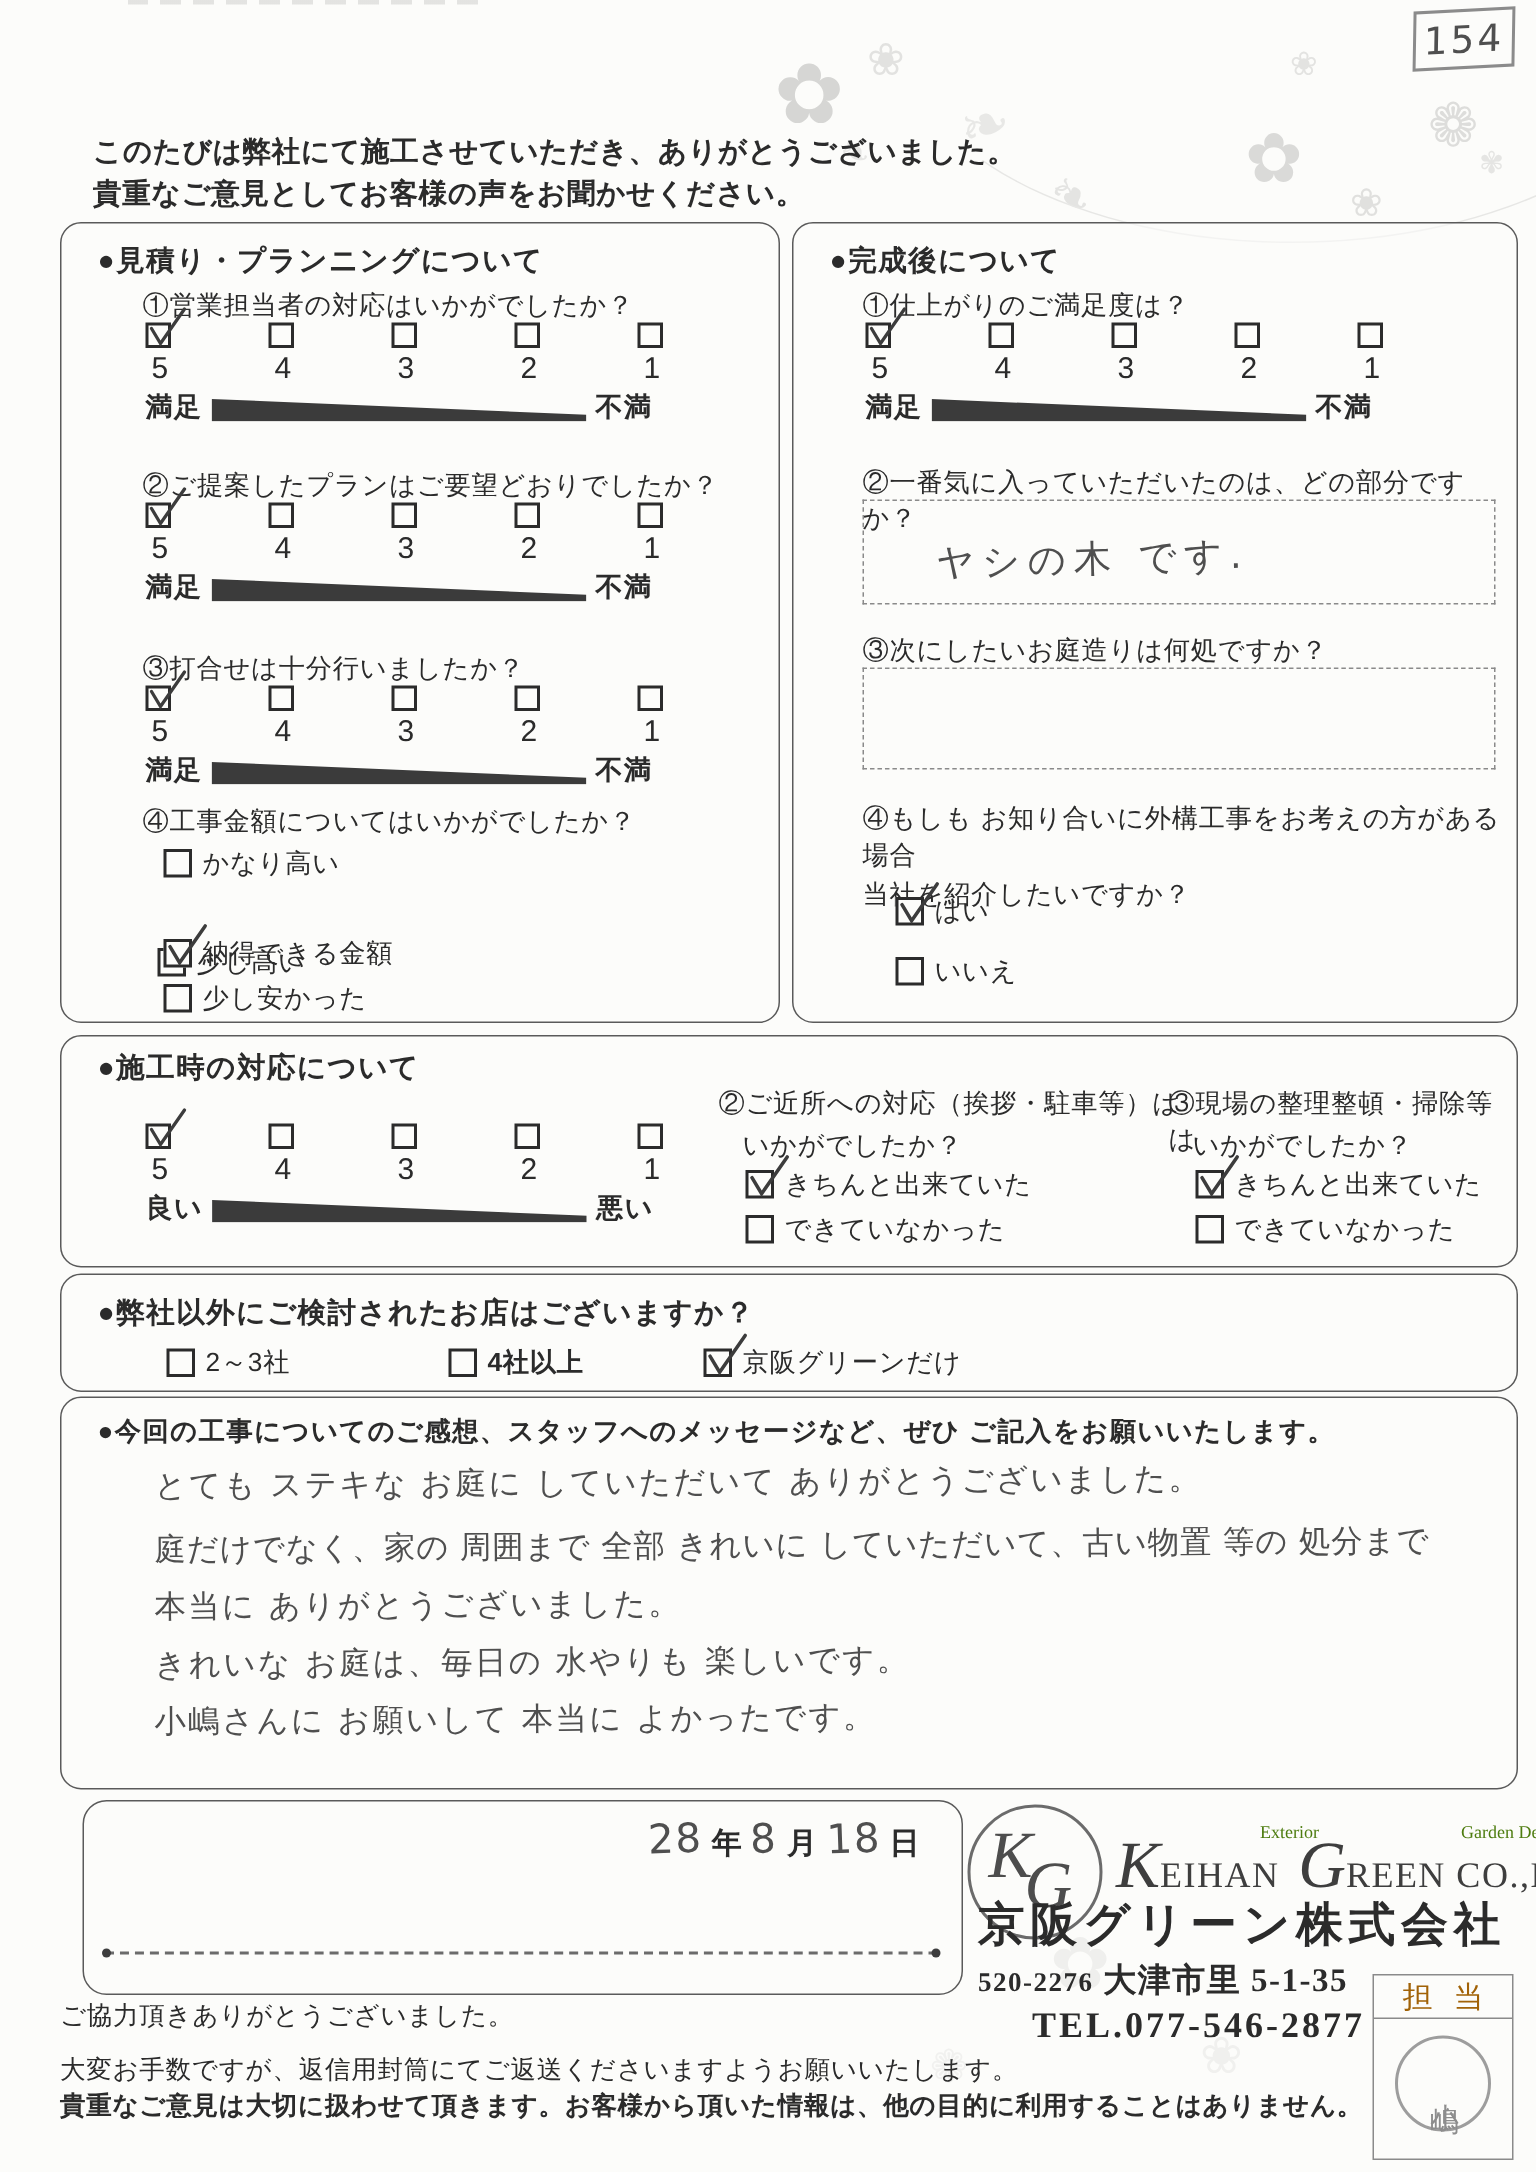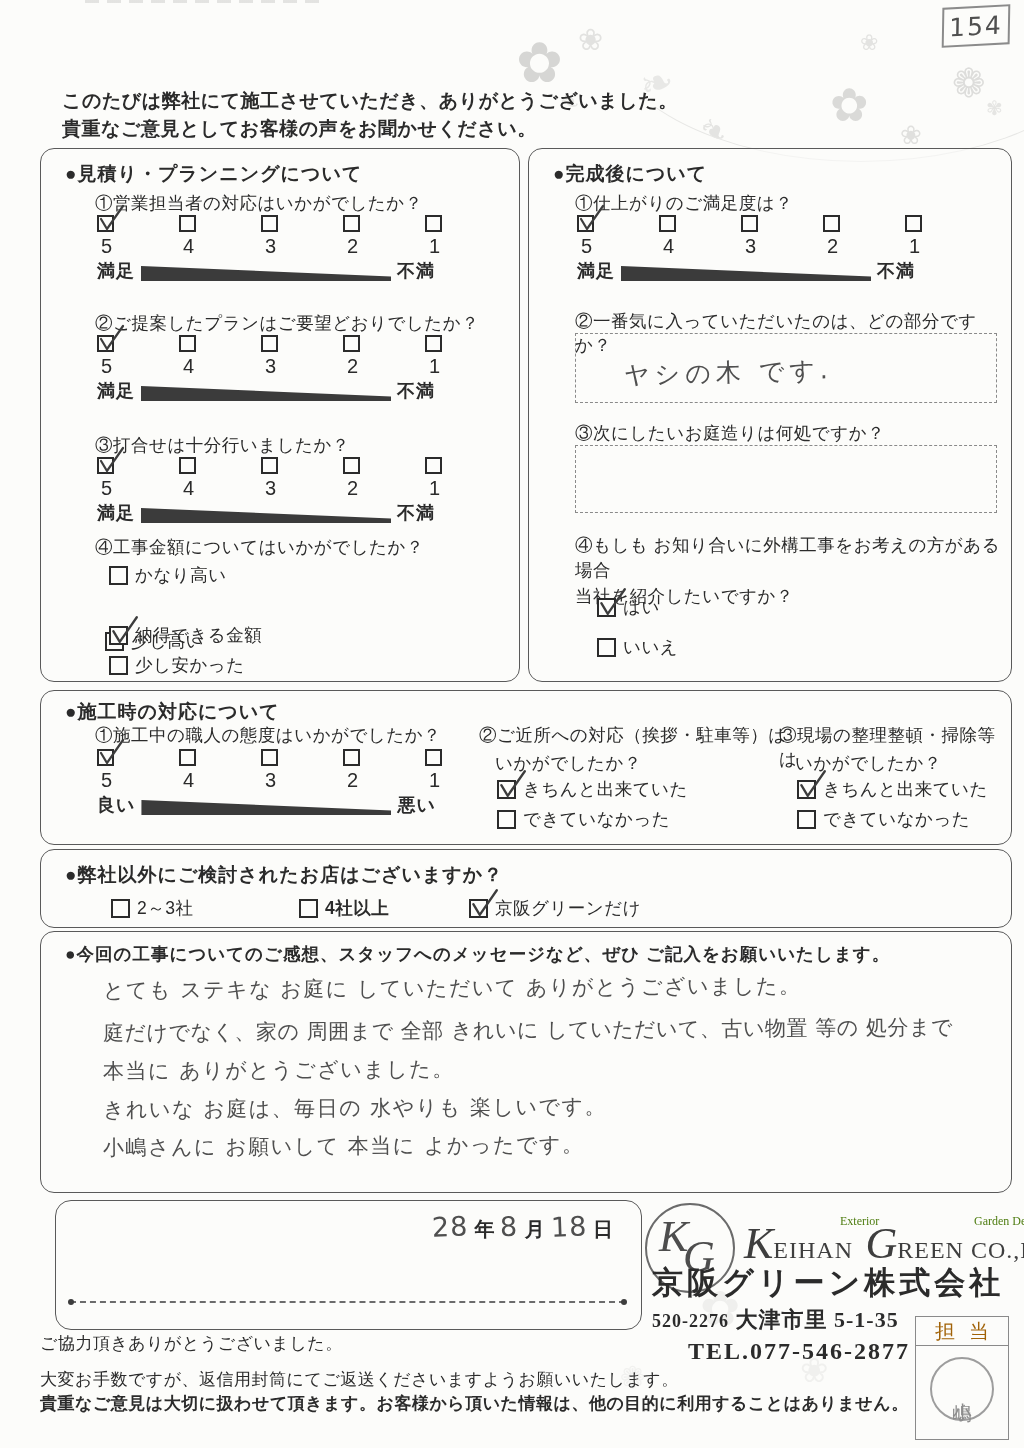--- a/index.html
+++ b/index.html
@@ -302,21 +302,20 @@
       <span class="lab">はい</span>
     </div>
     <div class="opt" style="left:68px; top:486px;">
       <span class="cb2"></span>
       <span class="lab">いいえ</span>
     </div>
   </div>
 
   <div class="rbox" style="left:40px; top:690px; width:970px; height:153px;">
     <div class="box-title" style="left:24px; top:8px;">●施工時の対応について</div>
-    <div class="q-label" style="left:54px; top:32px;">①施工中の職人の態度はいかがでしたか？</div>
     <div class="rating" style="left:56px; top:58px;">
       <div class="slots">
         <div class="slot">
             <span class="cb">
               <svg class="tick" viewBox="0 0 30 30">
                 <path d="M5 17 L11 27 L27 4"></path>
               </svg>
             </span>
             <span class="num">5</span>
           </div>

